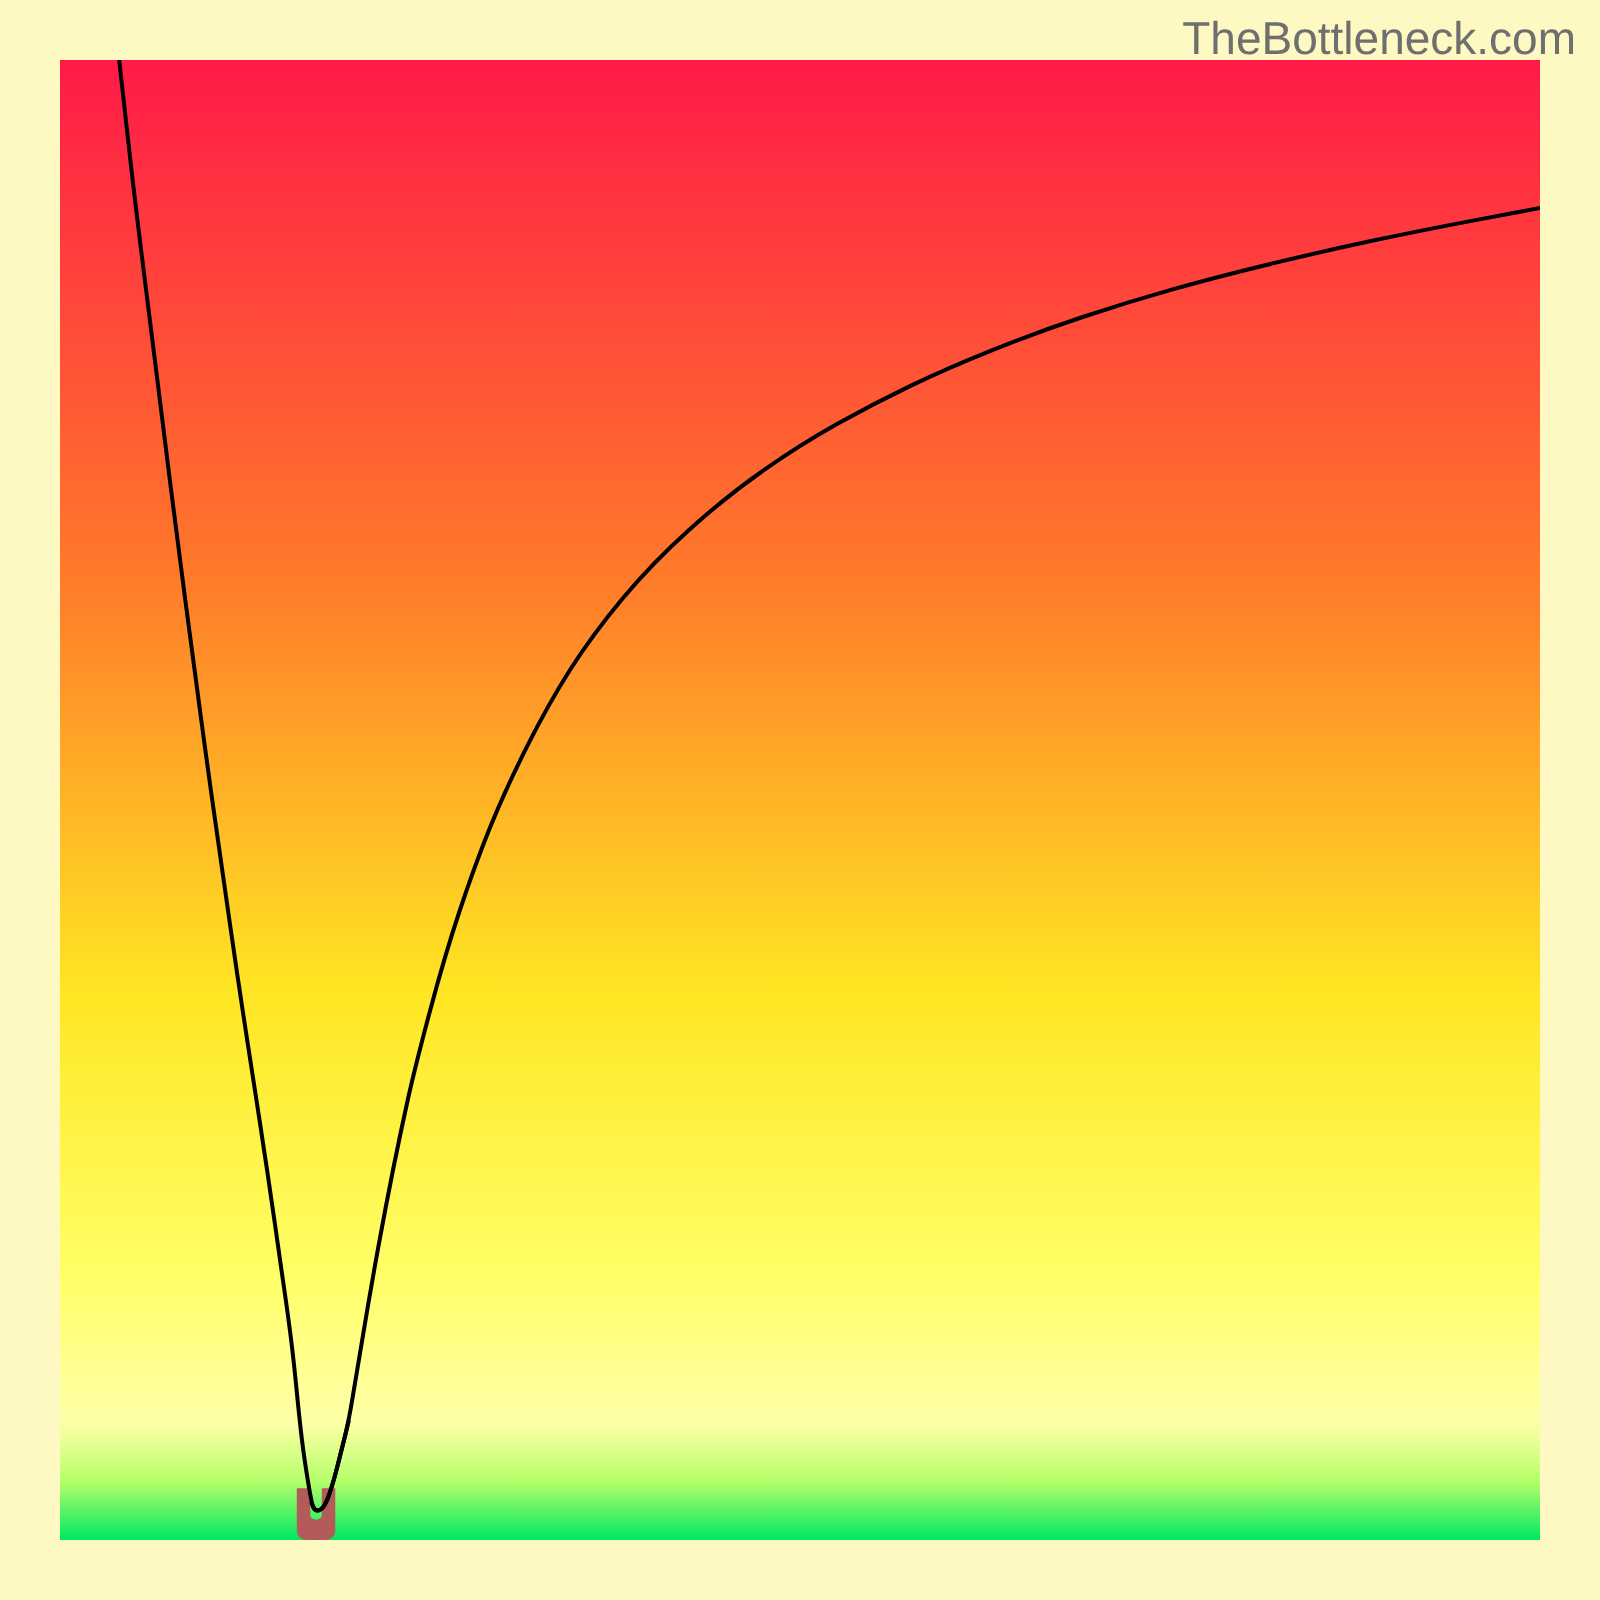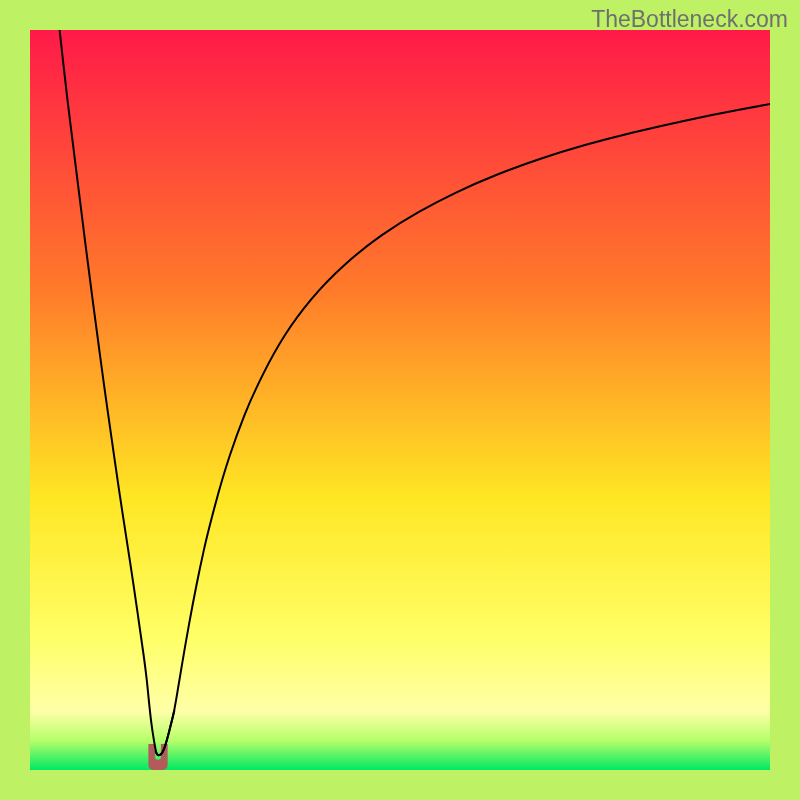--- a/index.html
+++ b/index.html
@@ -10,21 +10,21 @@
     overflow: hidden;
     background: #000;
     font-family: Arial, Helvetica, sans-serif;
   }
   .frame {
     position: absolute;
     left: 0;
     top: 0;
     width: 800px;
     height: 800px;
-    background: #bef264;
+    background: #fef9c3;
   }
   .plot-area {
     position: absolute;
     left: 30px;
     top: 30px;
     width: 740px;
     height: 740px;
     overflow: hidden;
   }
   .watermark {

